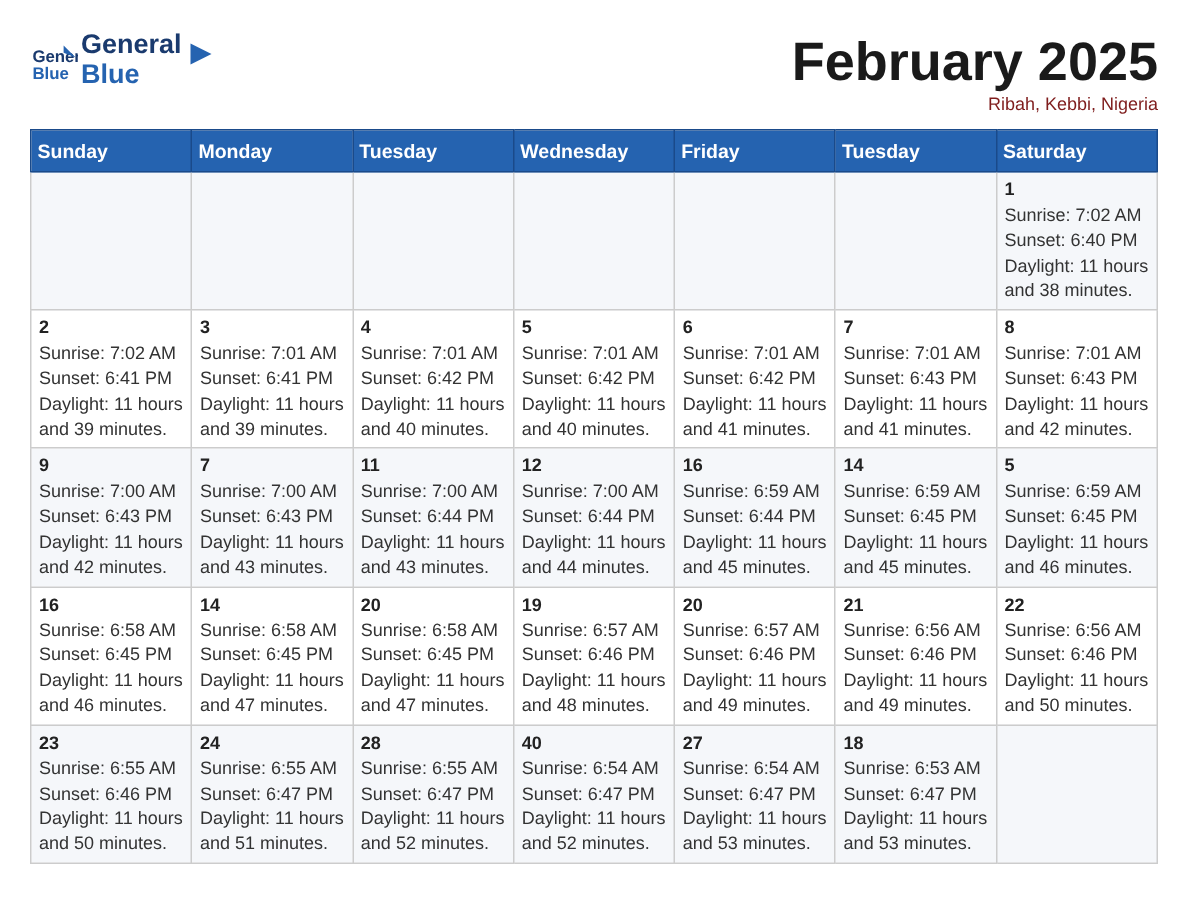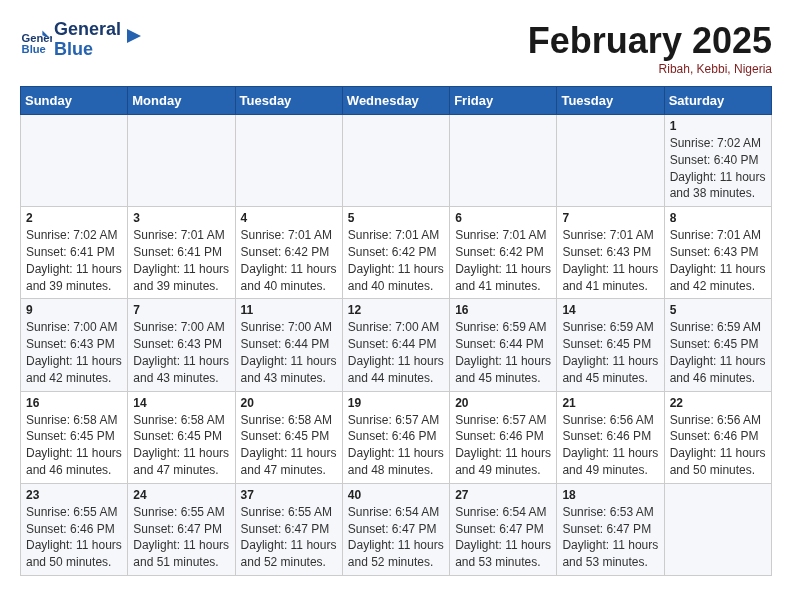--- a/index.html
+++ b/index.html
@@ -267,21 +267,21 @@
 Sunset: 6:46 PM
 Daylight: 11 hours and 50 minutes.</div>
         </td>
         <td>
           <span class="day-num">24</span>
           <div class="day-info" style="white-space: pre-line;">Sunrise: 6:55 AM
 Sunset: 6:47 PM
 Daylight: 11 hours and 51 minutes.</div>
         </td>
         <td>
-          <span class="day-num">37</span>
+          <span class="day-num">28</span>
           <div class="day-info" style="white-space: pre-line;">Sunrise: 6:55 AM
 Sunset: 6:47 PM
 Daylight: 11 hours and 52 minutes.</div>
         </td>
         <td>
           <span class="day-num">40</span>
           <div class="day-info" style="white-space: pre-line;">Sunrise: 6:54 AM
 Sunset: 6:47 PM
 Daylight: 11 hours and 52 minutes.</div>
         </td>

